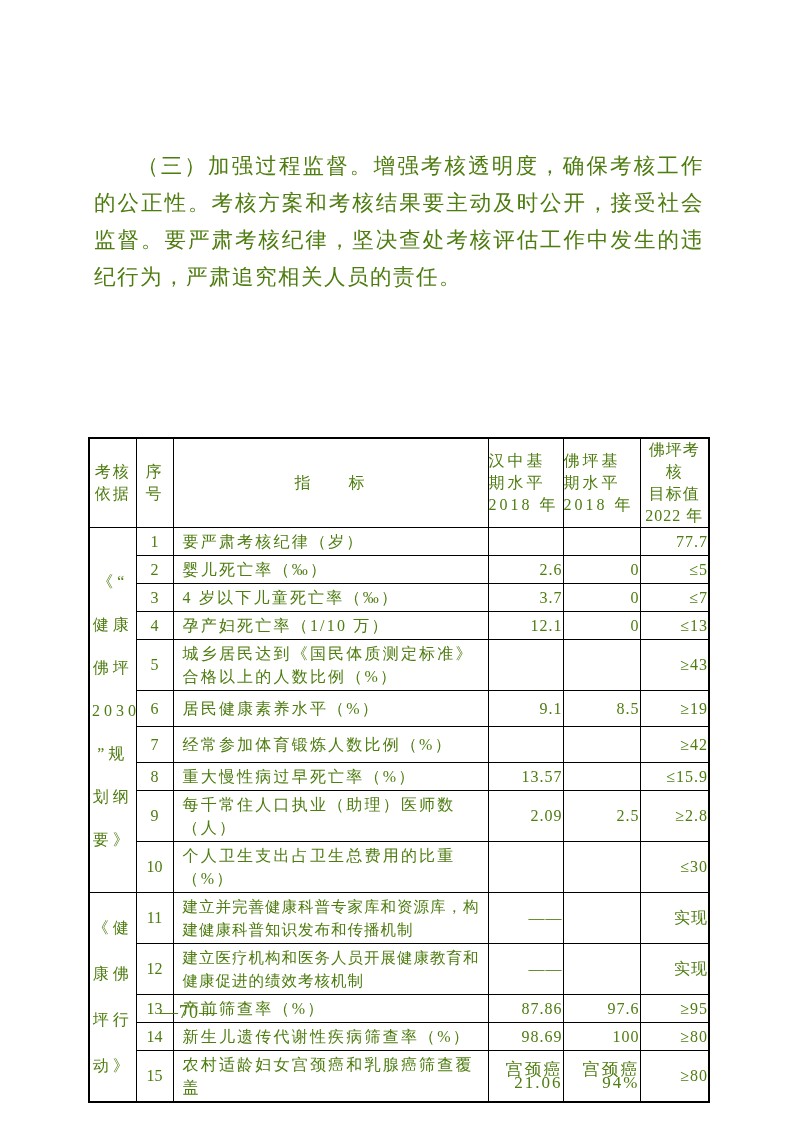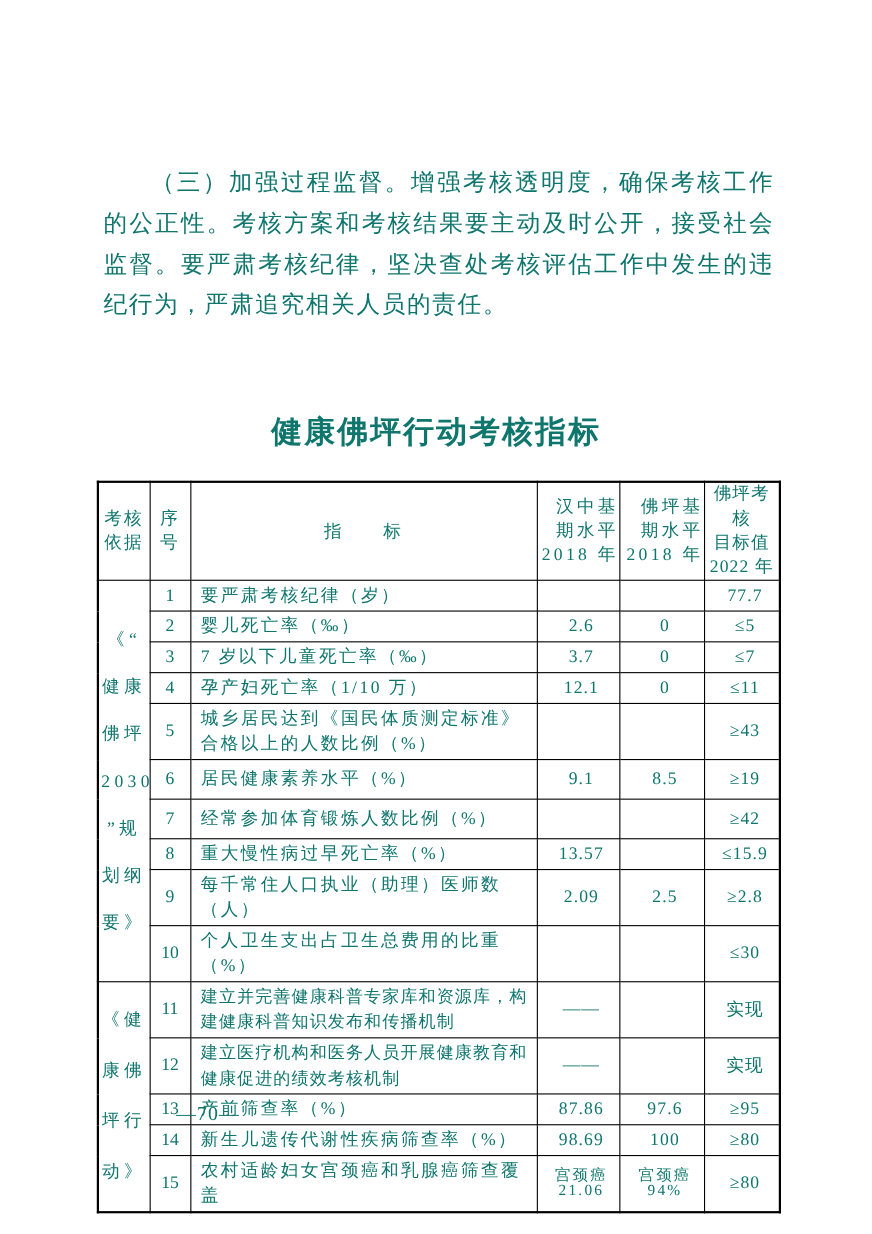--- a/index.html
+++ b/index.html
@@ -1,21 +1,21 @@
 <!DOCTYPE html>
 <html><head>
 <meta charset="utf-8">
 <style>
   * { margin:0; padding:0; box-sizing:border-box; }
   html,body { background:#ffffff; }
   .page {
     position:relative;
     width:793px; height:1122px;
     background:#ffffff;
-    color:#0f766e;
+    color:#4d7c0f;
     font-family:"Liberation Serif","DejaVu Serif",serif;
     overflow:hidden;
   }
   .para {
     position:absolute;
     top:148px; left:94px; width:610px;
     font-size:21.5px;
     line-height:37px;
     letter-spacing:1.5px;
     text-indent:2em;
@@ -42,21 +42,21 @@
   .tbl th, .tbl td {
     border:1px solid #000;
     padding:0;
     vertical-align:middle;
     font-weight:normal;
     overflow:hidden;
   }
   thead tr { height:72px; }
   .hdr {
     white-space:pre-line;
-    text-align:right;
+    text-align:left;
     letter-spacing:3px;
     line-height:22px;
   }
   .hdr-narrow { letter-spacing:2px; white-space:pre-line; text-align:center; line-height:22px;margin-left:27px; }
   .hdr-ind {
     text-align:center;
     padding-left:12px;
     letter-spacing:2px;
   }
   .hdr-tgt {
@@ -75,26 +75,26 @@
   td.basis.g2 { line-height:46px; }
   td.seq { text-align:center; letter-spacing:0; }
   td.ind {
     text-align:left;
     padding:2px 4px 2px 9px;
     letter-spacing:2.2px;
     line-height:23px;
   }
   td.ind.tight { letter-spacing:1px; font-size:15.5px; line-height:23px; }
   td.val {
-    text-align:center;
+    text-align:right;
     padding-left:6px;
     letter-spacing:1px;
   }
   td.val.small {
-    font-size:14px;
+    font-size:17px;
     line-height:13.5px;
     white-space:pre-line;
     letter-spacing:2px;
   }
   tr.r-s  { height:27px; }
   tr.r-m  { height:36px; }
   tr.r-l  { height:46px; }
   tr.r-xl { height:50px; }
   .pageno {
     position:absolute;
@@ -104,21 +104,20 @@
     margin-left:44px;
   }
 </style>
 </head>
 <body>
 
 <div class="page">
 
   <p class="para">（三）加强过程监督。增强考核透明度，确保考核工作的公正性。考核方案和考核结果要主动及时公开，接受社会监督。要严肃考核纪律，坚决查处考核评估工作中发生的违纪行为，严肃追究相关人员的责任。</p>
 
-  <h1 class="title">健康佛坪行动考核指标</h1>
 
   <table class="tbl">
     <colgroup>
       <col style="width:47px">
         <col style="width:37px">
         <col style="width:315px">
       <col style="width:75px">
         <col style="width:77px">
         <col style="width:69px">
     </colgroup>
@@ -157,31 +156,31 @@
       </tr>
       <tr class="r-s">
         <td class="seq">2</td>
         <td class="ind">婴儿死亡率（‰）</td>
         <td class="val">2.6</td>
         <td class="val">0</td>
         <td class="val">≤5</td>
       </tr>
       <tr class="r-s">
         <td class="seq">3</td>
-        <td class="ind">7 岁以下儿童死亡率（‰）</td>
+        <td class="ind">4 岁以下儿童死亡率（‰）</td>
         <td class="val">3.7</td>
         <td class="val">0</td>
         <td class="val">≤7</td>
       </tr>
       <tr class="r-s">
         <td class="seq">4</td>
         <td class="ind">孕产妇死亡率（1/10 万）</td>
         <td class="val">12.1</td>
         <td class="val">0</td>
-        <td class="val">≤11</td>
+        <td class="val">≤13</td>
       </tr>
       <tr class="r-l">
         <td class="seq">5</td>
         <td class="ind">城乡居民达到《国民体质测定标准》合格以上的人数比例（%）</td>
         <td class="val"></td>
         <td class="val"></td>
         <td class="val">≥43</td>
       </tr>
       <tr class="r-m">
         <td class="seq">6</td>

